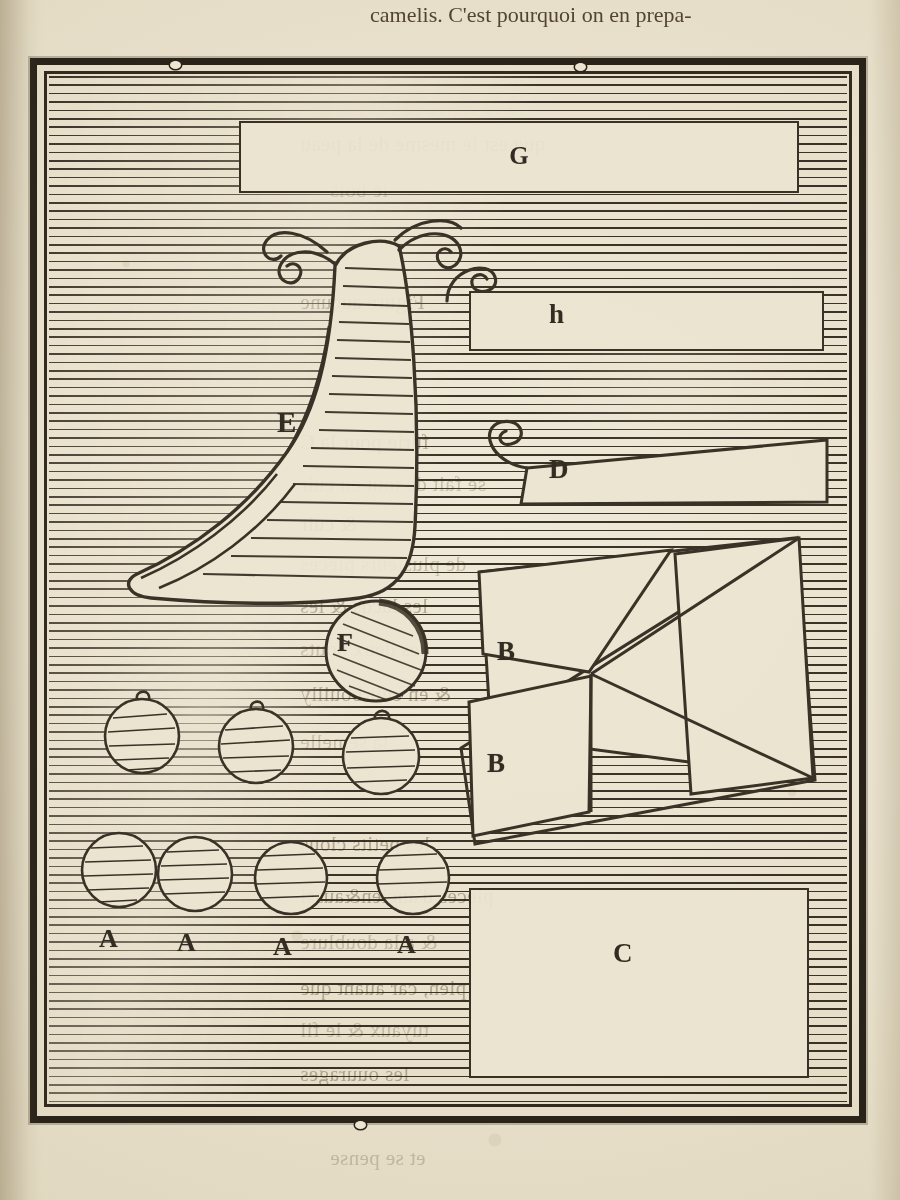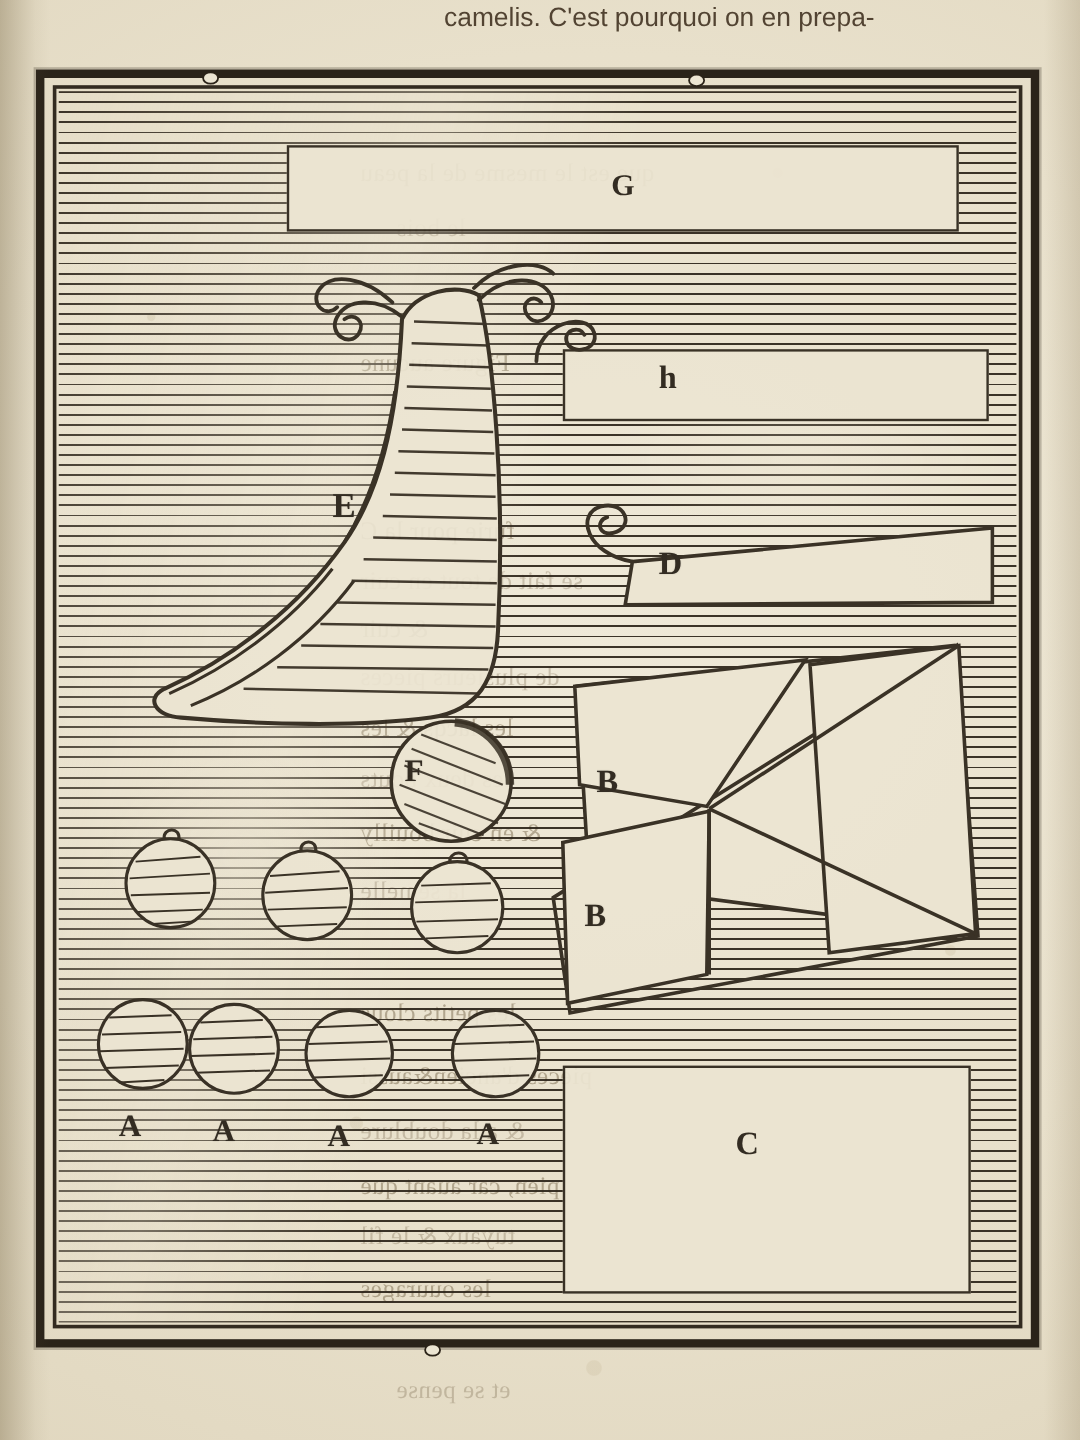--- a/index.html
+++ b/index.html
@@ -61,21 +61,21 @@
     font-size: 21px;
     letter-spacing: .4px;
     transform: scaleX(-1);
     white-space: nowrap;
     pointer-events: none;
   }
   .showthrough.faint { color: rgba(92, 74, 46, 0.26); }
   .topline {
     position: absolute;
     color: rgba(60,44,26,.82);
-    font-family: Liberation Sans, sans-serif;
+    font-family: Liberation Serif, serif;
     font-size: 22px;
     white-space: nowrap;
   }
 
   
   #woodcut {
     position: absolute;
     left: 30px;
     top: 58px;
     width: 836px;

